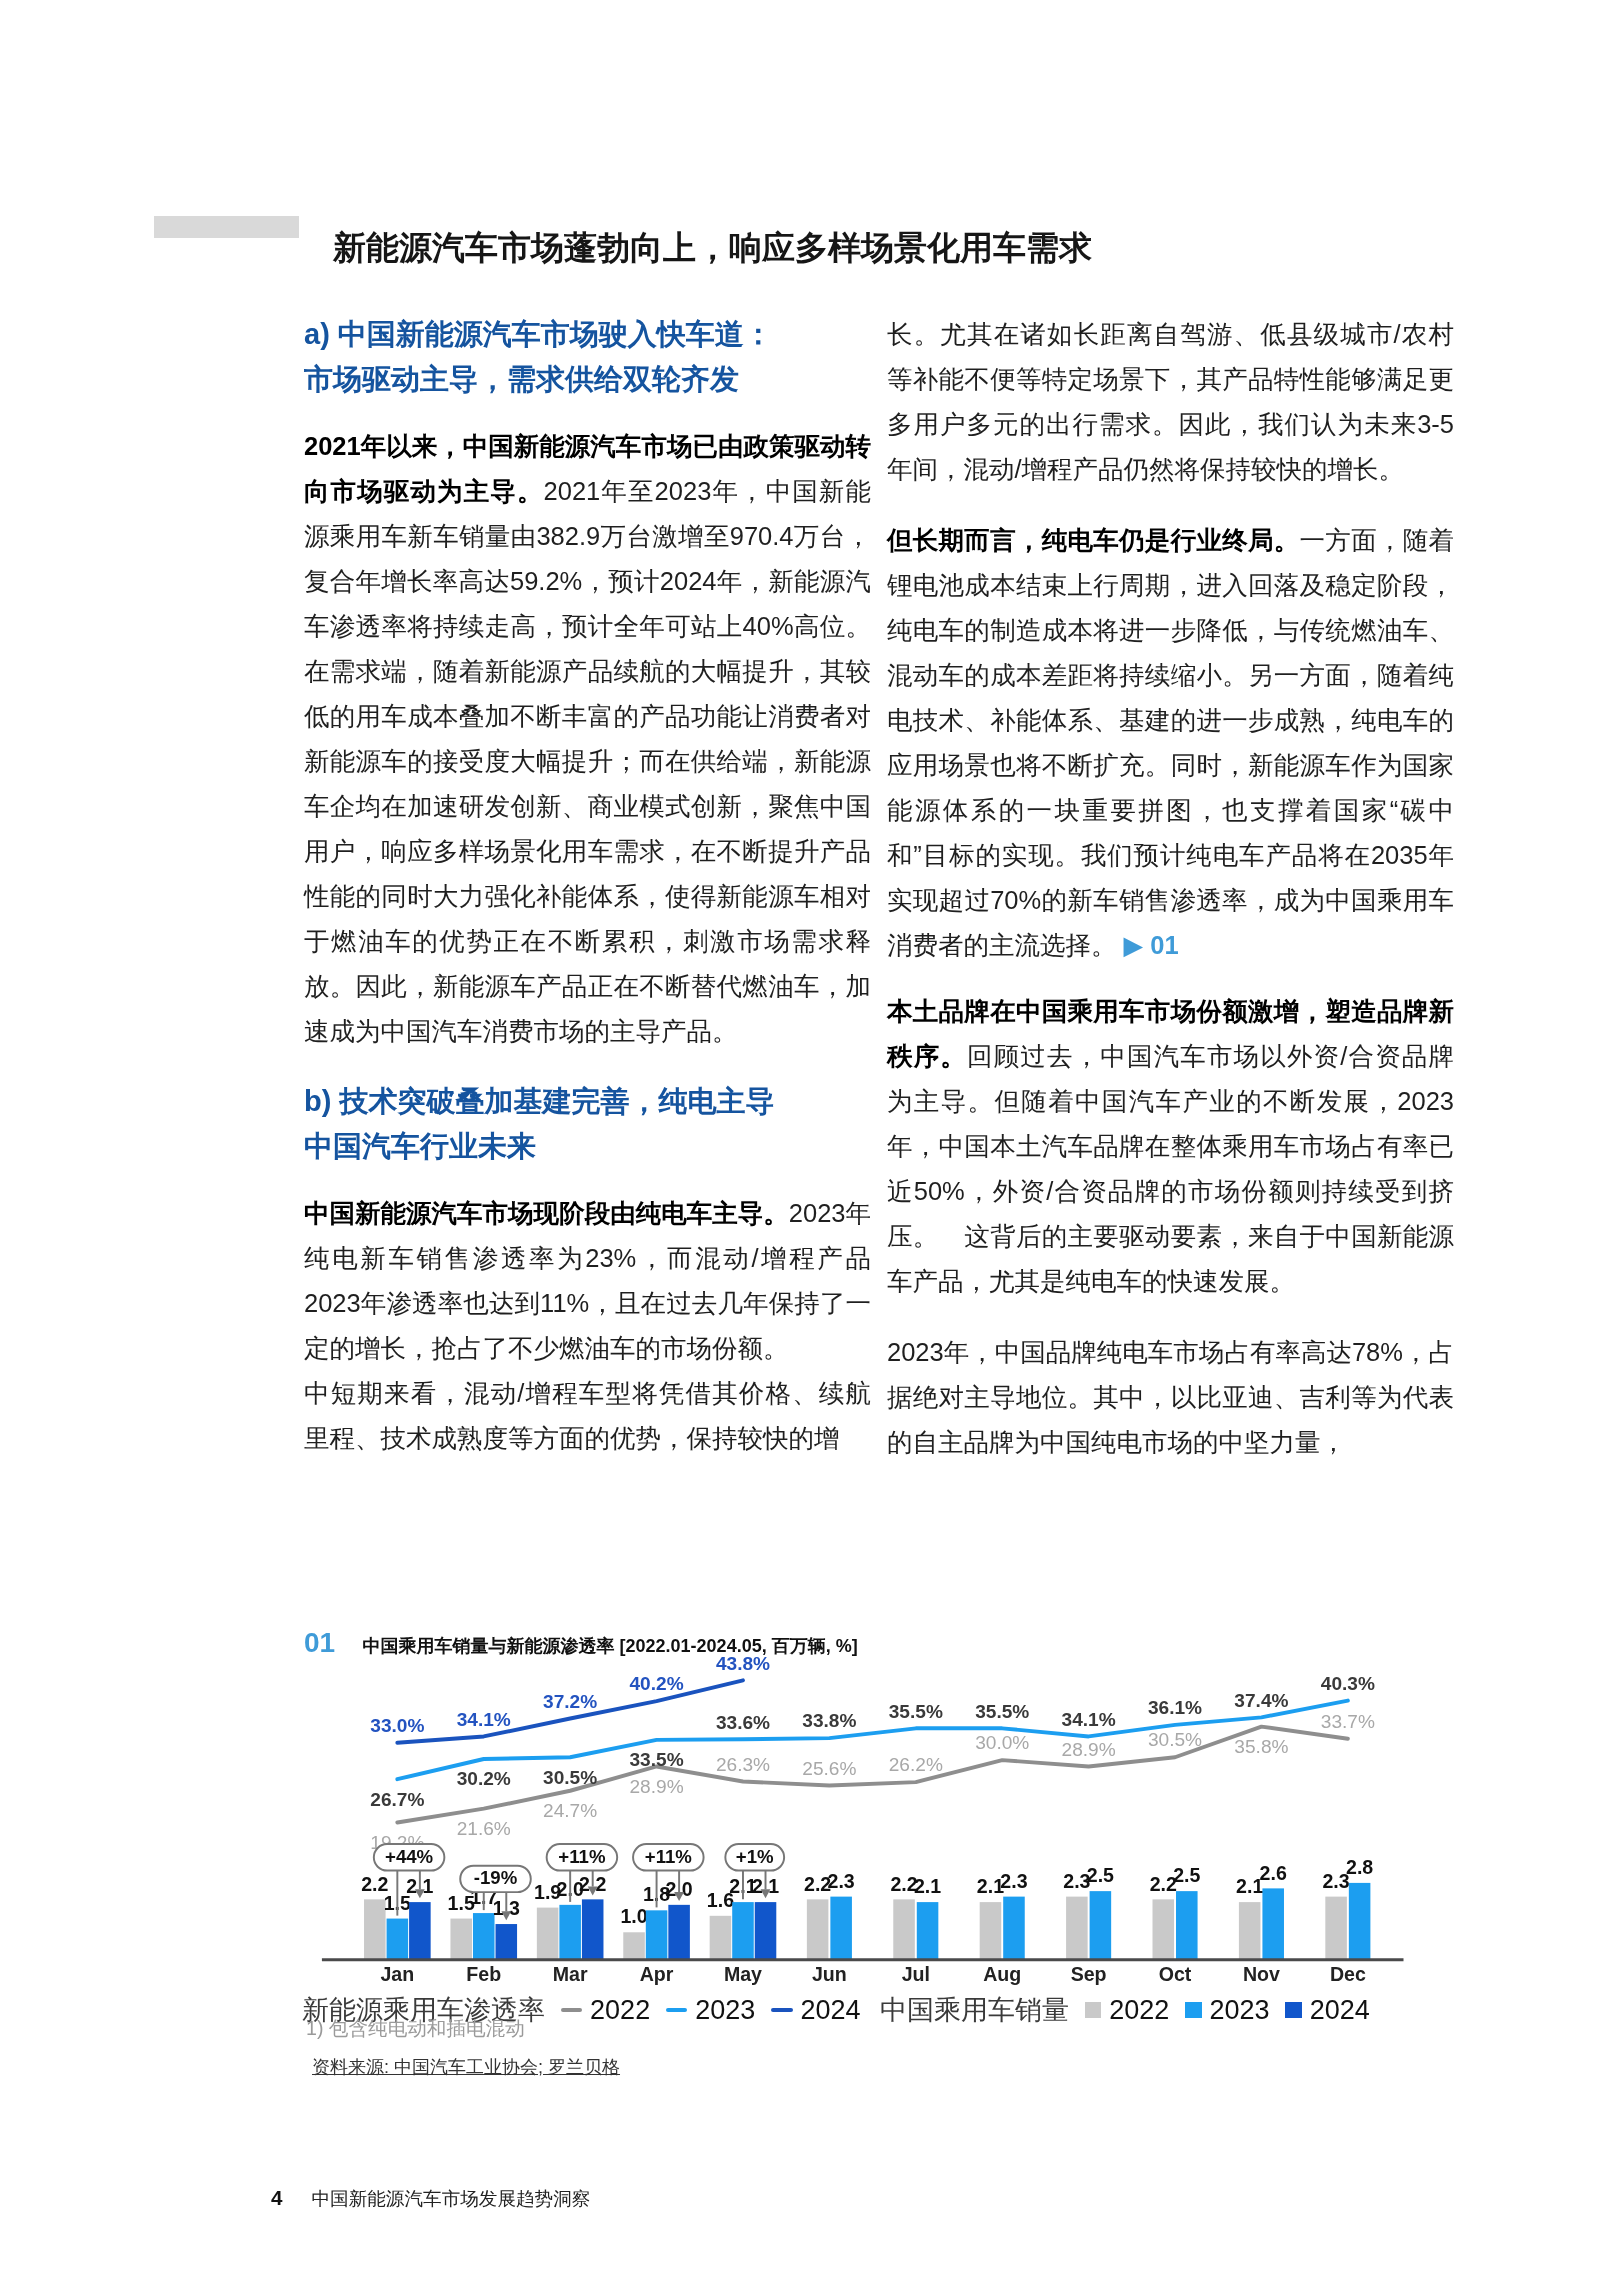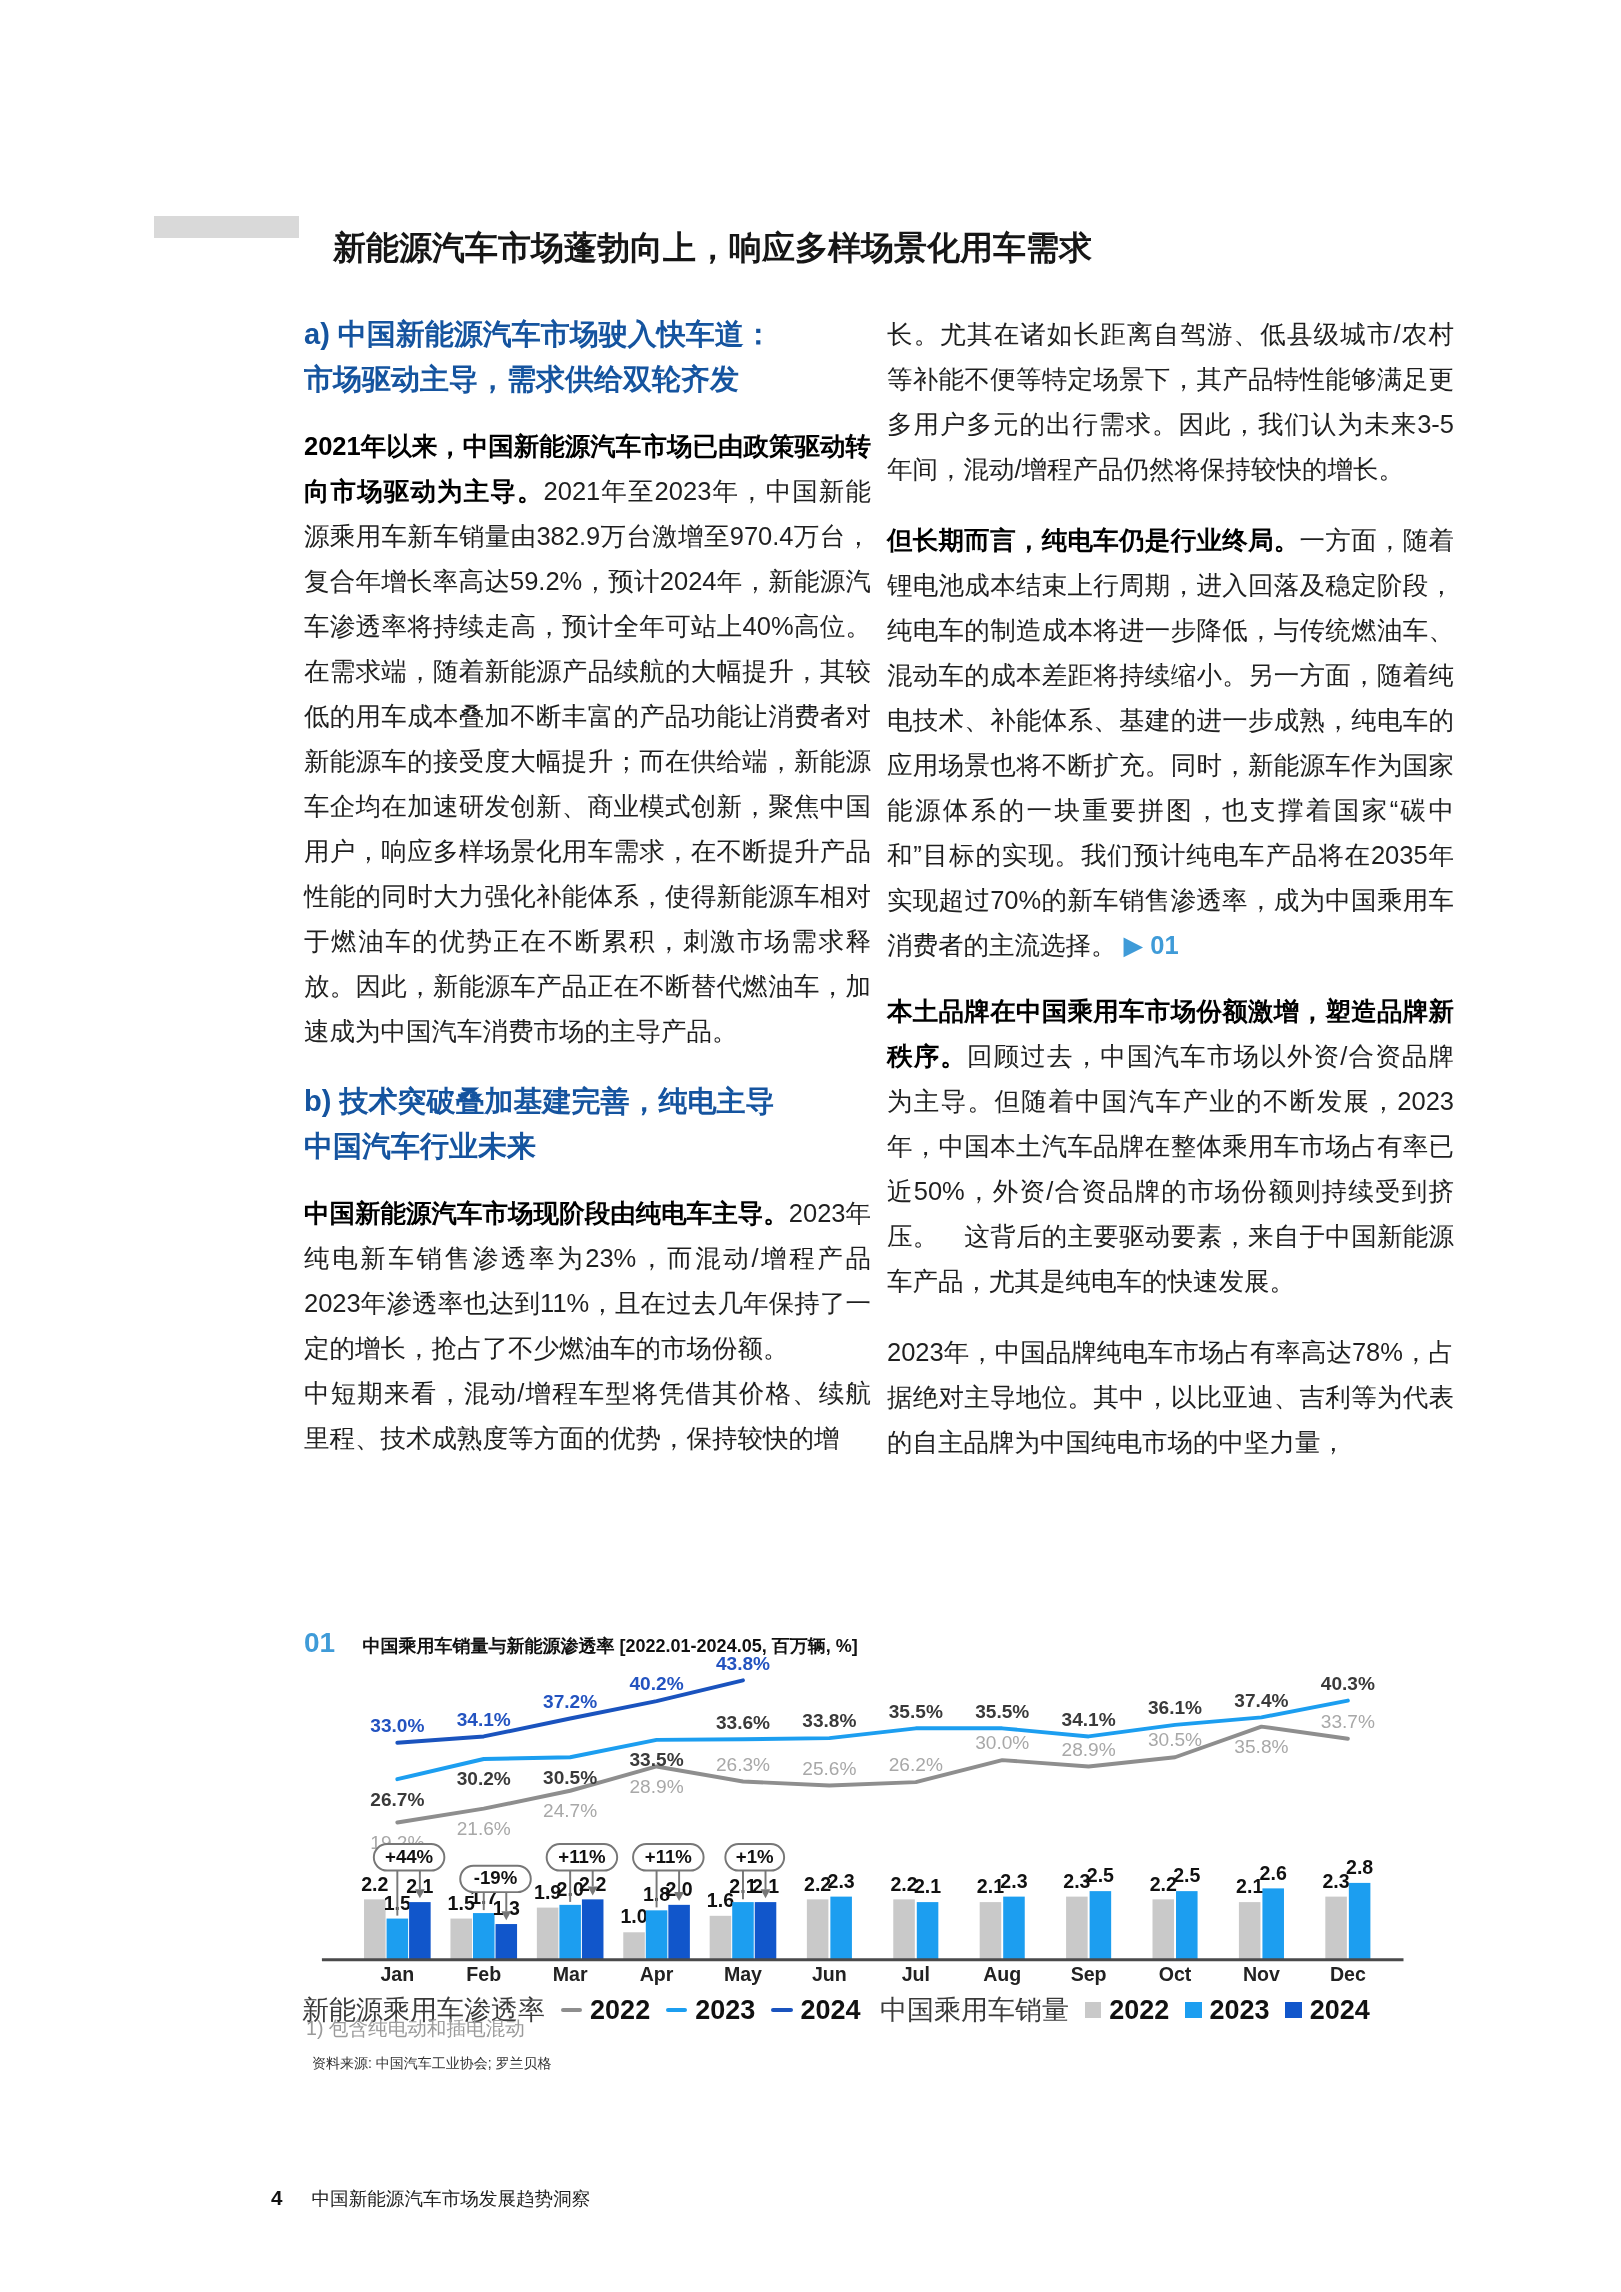--- a/index.html
+++ b/index.html
@@ -35,26 +35,26 @@
   .ann-line{stroke:#777777;stroke-width:2;}
   .ann-arrow{fill:#777777;}
   .ann-pill{fill:#ffffff;stroke:#777777;stroke-width:2;}
   .ann-text{font-size:19px;font-weight:bold;fill:#111;}
 
   
   .legend{position:absolute;left:302px;top:1992px;display:flex;align-items:center;gap:19.6px;
           font-size:27px;color:#3a3a3a;}
   .legend-group{display:flex;align-items:center;gap:15.7px;}
   .legend-item{display:flex;align-items:center;gap:7.8px;}
-  .legend .year{font-weight:bold;color:#111;}
+  .legend .year{font-weight:normal;color:#111;}
   .dash{display:inline-block;width:21.6px;height:3.9px;border-radius:2px;}
   .sq{display:inline-block;width:16.7px;height:16.7px;}
 
   .footnote{position:absolute;left:306px;top:2015px;font-size:19.6px;color:#9a9a9a;}
-  .source{position:absolute;left:312px;top:2055px;font-size:14px;color:#333333;}
+  .source{position:absolute;left:312px;top:2055px;font-size:18px;color:#333333;text-decoration:underline;}
 
   
   .footer{position:absolute;left:271px;top:2186px;display:flex;gap:29px;align-items:baseline;
           font-size:18.6px;color:#222;}
   .footer-num{font-weight:bold;font-size:20.6px;color:#111;}
 </style>
 </head>
 <body>
 
 <div class="page">

